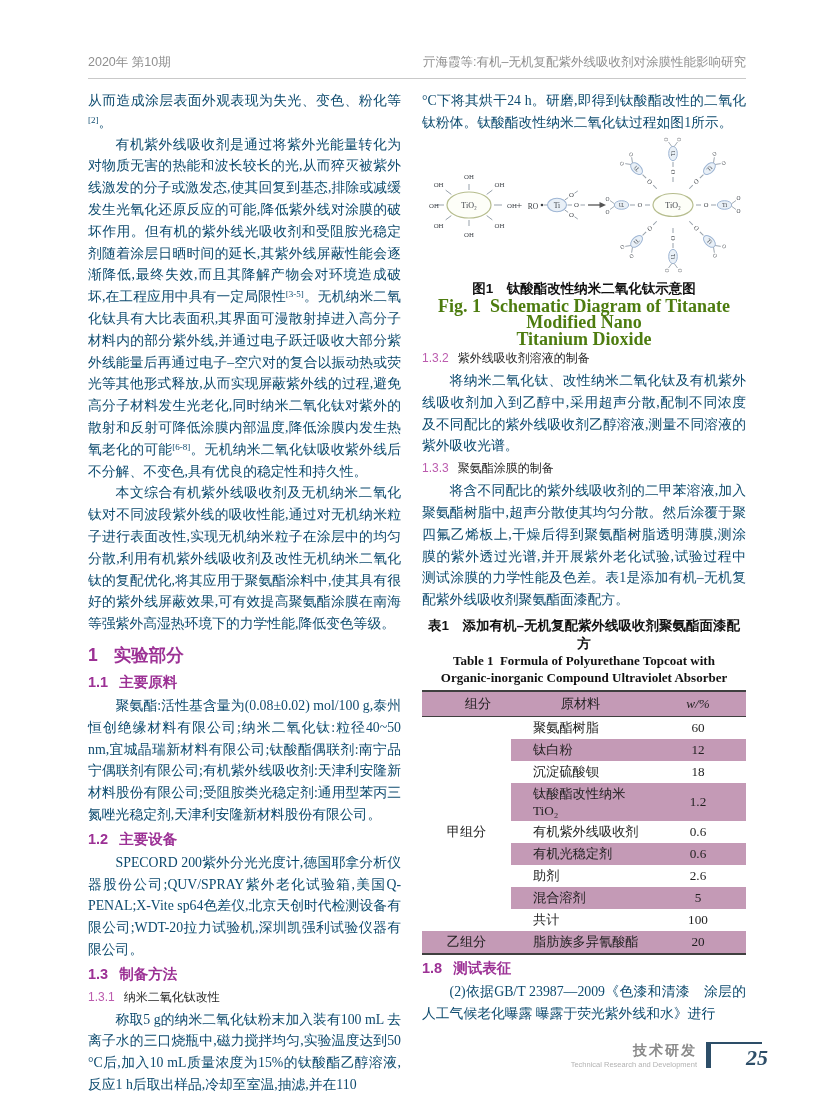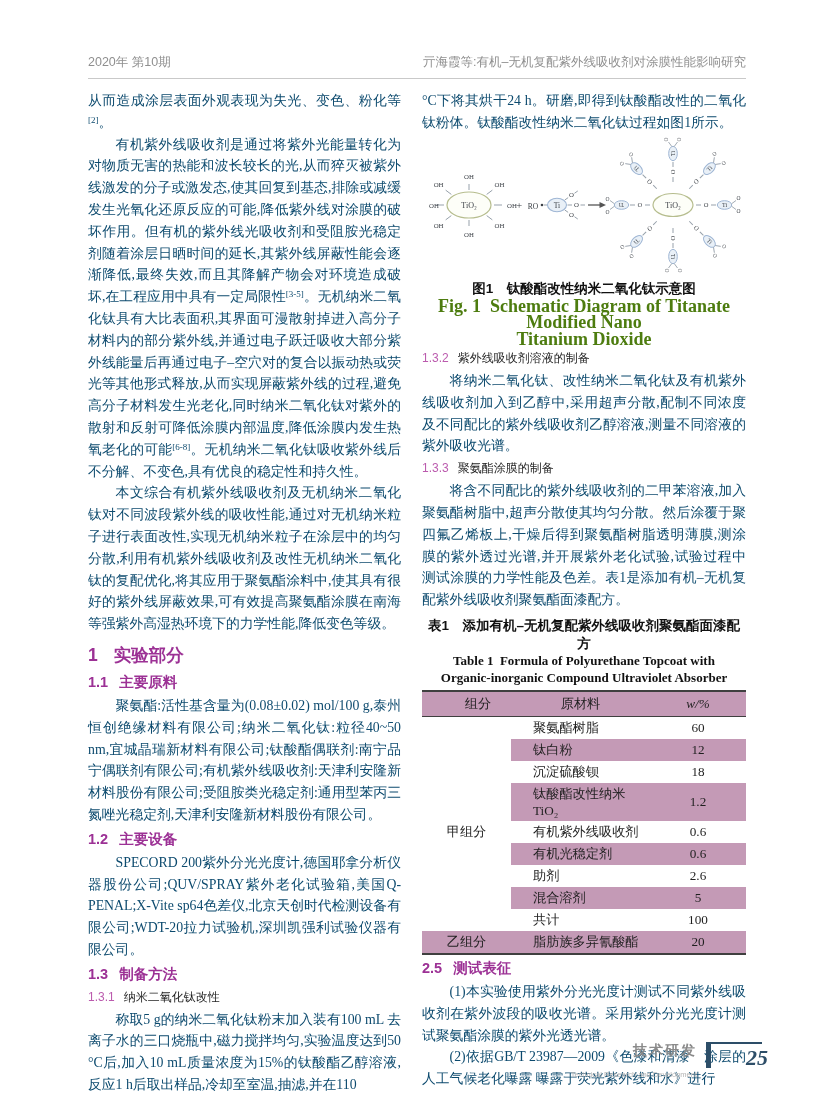--- a/index.html
+++ b/index.html
@@ -55,21 +55,21 @@
   td.tm{padding-left:22px;}
   td.tv{text-align:center;}
   td.shade{background:var(--stripe);}
 
   
   .footer{position:absolute;top:1042px;right:54px;display:flex;align-items:flex-start;gap:9px;}
   .f-text{text-align:right;margin-top:1px;}
   .f-zh{font-family:"Liberation Sans","DejaVu Sans",sans-serif;font-weight:bold;
         font-size:14px;letter-spacing:2px;color:#8a8a8a;line-height:15px;}
   .f-en{font-family:"Liberation Sans","DejaVu Sans",sans-serif;font-size:7.5px;
-        color:#b3b3b3;margin-top:12px;}
+        color:#b3b3b3;margin-top:2px;}
   .f-page{position:relative;border-top:2.5px solid var(--navy);width:44px;padding:1px 0 0 12px;}
   .f-page::before{content:'';position:absolute;left:0;top:0;width:4.5px;height:24px;background:var(--navy);}
   .f-num{font-style:italic;font-weight:bold;font-size:22px;color:var(--navy);margin-left:28px;}
 </style>
 </head>
 <body>
 
 <div class="page">
 
   <div class="pg-header">
@@ -328,24 +328,23 @@
               <tr>
                 <td class="tg shade">乙组分</td>
                 <td class="tm shade">脂肪族多异氰酸酯</td>
                 <td class="tv shade">20</td>
               </tr>
             </tbody>
         </table>
       </div>
 
       <div class="h2">
-        <span class="hn">2.5</span><span>测试表征</span>
-      </div>
-      <div class="paras">
-          <p class="indent"><span>(1)本实验使用紫外分光光度计测试不同紫外线吸收剂在紫外波段的吸收光谱。采用紫外分光光度计测试聚氨酯涂膜的紫外光透光谱。</span></p>
+        <span class="hn">1.8</span><span>测试表征</span>
+      </div>
+      <div class="paras">
           <p class="indent"><span>(2)依据GB/T 23987—2009《色漆和清漆　涂层的人工气候老化曝露 曝露于荧光紫外线和水》进行</span></p>
         </div>
     </div>
   </div>
 
   <div class="footer">
     <div class="f-text">
       <div class="f-zh">技术研发</div>
       <div class="f-en">Technical Research and Development</div>
     </div>

